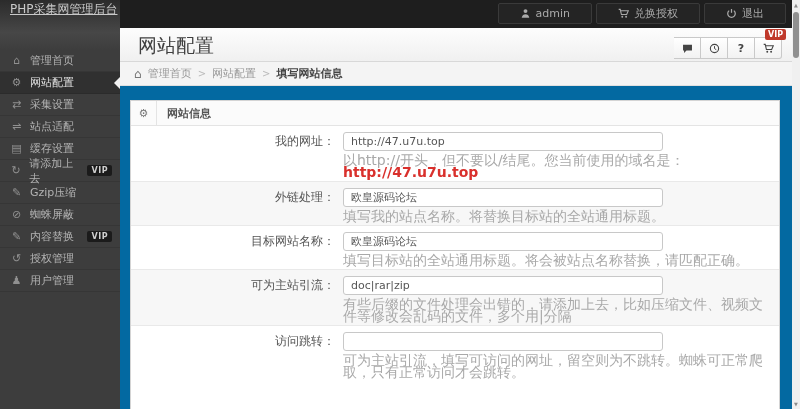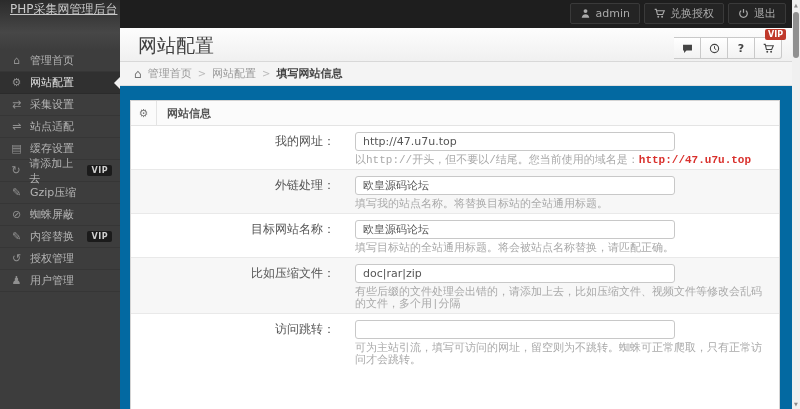--- a/index.html
+++ b/index.html
@@ -13,21 +13,21 @@
   .g-sync::before{content:"⇄";} .g-shuffle::before{content:"⇌";}
   .g-folder::before{content:"▤";} .g-refresh::before{content:"↻";}
   .g-pencil::before{content:"✎";} .g-ban::before{content:"⊘";}
   .g-undo::before{content:"↺";} .g-pawn::before{content:"♟";} .g-q::before{content:"?";}
   .g-arrow::before{content:"➤";} .g-up::before{content:"▲";} .g-down::before{content:"▼";}
   svg.ic { width:11px; height:11px; fill:currentColor; display:block; }
 
   
   .topbar { position:absolute; left:0; top:0; width:800px; height:28px; background:#1e1e1e; z-index:1; }
   .topmenu { position:absolute; right:14px; top:3px; display:flex; }
-  .topmenu .titem { display:flex; align-items:center; gap:5px; height:21px; padding:0 9px; margin-left:4px;
+  .topmenu .titem { display:flex; align-items:center; gap:5px; height:21px; padding:0 21px; margin-left:4px;
     border:1px solid #3a3a3a; border-radius:2px; color:#aaa; font-size:11px; cursor:pointer; background:#242424; }
 
   
   .sidebar { position:absolute; left:0; top:0; width:120px; height:409px; background:#3d3d3d; z-index:2; }
   .brand { height:50px; padding:1px 0 0 10px; color:#c9c9c9; font-size:12px;
     background:linear-gradient(180deg,#2b2b2b,#474747 65%,#3d3d3d);text-decoration:underline; }
   .menu .mitem { position:relative; height:22px; display:flex; align-items:center; gap:7px; padding-left:10px;
     color:#b3b3b3; font-size:11px; border-bottom:1px solid rgba(0,0,0,0.10); cursor:pointer; }
   .menu .mitem .mic { width:13px; text-align:center; color:#909090; font-size:11px; font-style:normal; }
   .menu .mitem.active { background:#303030; color:#e0e0e0; }
@@ -58,28 +58,28 @@
   .crumbs .chome { color:#777; font-size:12px; }
 
   .cbody { height:323px; padding:14px 12px 0 10px; background:#0369a1; overflow:hidden; }
 
   
   .panel { background:#fff; border:1px solid #d4d4d4; min-height:400px; }
   .phead { height:25px; border-bottom:1px solid #e4e4e4; background:#fbfbfb; display:flex; }
   .picon { width:26px; border-right:1px solid #e4e4e4; text-align:center; line-height:25px; color:#777; font-size:11px; }
   .ptitle { line-height:25px; padding-left:10px; font-size:11px; font-weight:bold; color:#555; }
 
-  .p-row { display:flex; padding:4px 0 3px;gap:12px; }
+  .p-row { display:flex; padding:4px 0 3px; }
   .p-row:nth-of-type(odd) { background:#f7f7f7; }
   .p-row + .p-row { border-top:1px solid #e9e9e9; }
   .rlabel { width:212px; padding:3px 8px 0 0; text-align:right; font-size:12px; color:#555; }
   .rfield { flex:1; padding-right:14px; }
   .rfield input { width:320px; height:19px; border:1px solid #c8c8c8; border-radius:3px; padding:0 7px;
     font-size:11px; color:#555; background:#fff; font-family:"DejaVu Sans","Liberation Sans",sans-serif; }
-  .hint { margin-top:3px; font-size:11px; color:#a9a9a9; line-height:12px;font-family:Liberation Mono, monospace; }
+  .hint { margin-top:3px; font-size:14px; color:#a9a9a9; line-height:12px; }
   .hint .red { color:#d9302c; font-weight:bold; }
 
   
   .sbar { position:absolute; right:0; top:0; width:8px; height:409px; background:#f0f0f0; z-index:5; }
   .sbar .ar { position:absolute; left:0; width:8px; text-align:center; font-size:5px; color:#8a8a8a; }
   .sbar .ar.t { top:2px; } .sbar .ar.b { bottom:2px; }
   .sthumb { position:absolute; left:1px; top:12px; width:6px; height:46px; background:#909090; border-radius:3px; cursor:grab; }
 </style>
 </head>
 <body>
@@ -229,21 +229,21 @@
 
         <div class="p-row">
           <div class="rlabel">目标网站名称：</div>
           <div class="rfield">
             <input type="text" value="欧皇源码论坛" style="">
             <div class="hint">填写目标站的全站通用标题。将会被站点名称替换，请匹配正确。</div>
           </div>
         </div>
 
         <div class="p-row">
-          <div class="rlabel">比如压缩文件：</div>
+          <div class="rlabel">可为主站引流：</div>
           <div class="rfield">
             <input type="text" value="doc|rar|zip" style="">
             <div class="hint">有些后缀的文件处理会出错的，请添加上去，比如压缩文件、视频文件等修改会乱码的文件，多个用|分隔</div>
           </div>
         </div>
 
         <div class="p-row">
           <div class="rlabel">访问跳转：</div>
           <div class="rfield">
             <input type="text" value="" style="">

